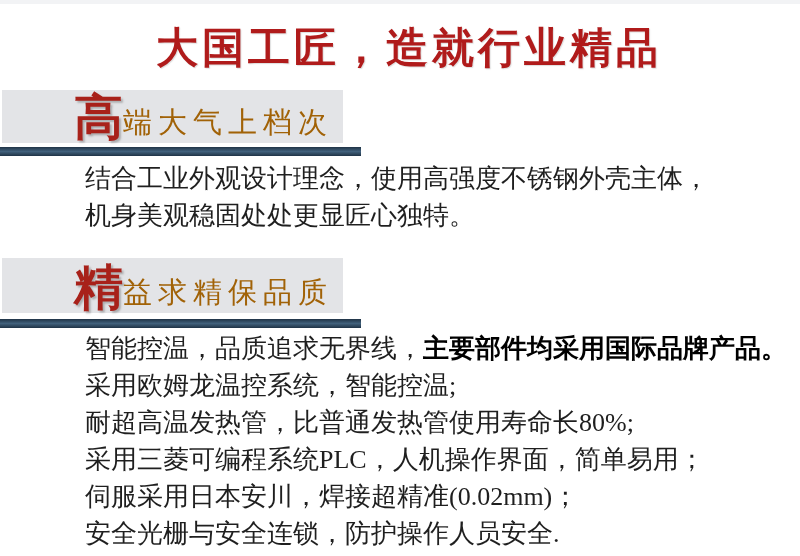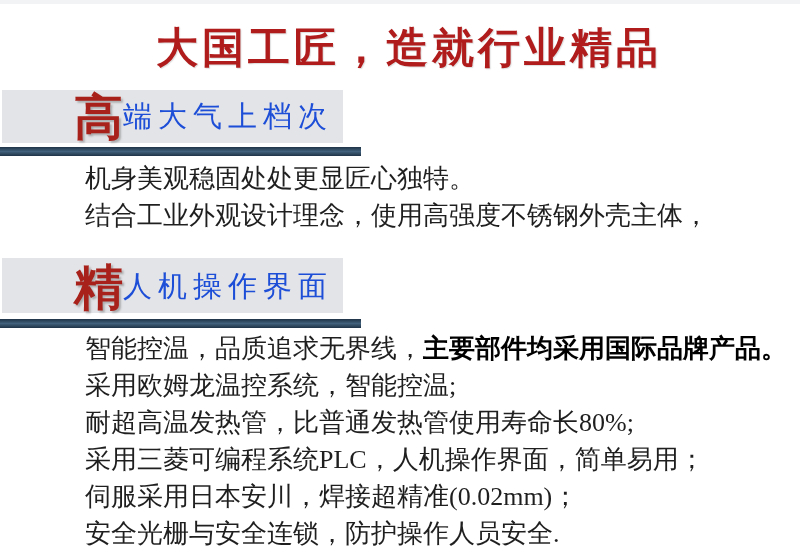--- a/index.html
+++ b/index.html
@@ -46,24 +46,23 @@
     font-size: 49px;
     font-weight: bold;
     color: #a8211a;
     line-height: 1.05;
     align-self: flex-end;
     text-shadow: 2px 2px 2px rgba(70,70,70,0.35);
   }
   .header-rest {
     font-family: Liberation Sans, sans-serif;
     font-size: 29px;
-    color: #1d4ed8;
+    color: #a16207;
     letter-spacing: 6px;
     align-self: flex-end;
-    padding-bottom: 6px;
     white-space: nowrap;
   }
   .divider-bar {
     position: absolute;
     left: 0;
     width: 361px;
     height: 9px;
     background: linear-gradient(to bottom, #1f3346 0%, #41617c 50%, #1f3346 100%);
   }
   .divider-bar.first { top: 147px; }
@@ -93,27 +92,27 @@
 
   <div class="main-title">大国工匠，造就行业精品</div>
 
   <div class="section-header-box first">
     <span class="big-char">高</span>
     <span class="header-rest">端大气上档次</span>
   </div>
   <div class="divider-bar first"></div>
 
   <div class="body-block first">
+    <span class="body-line">结合工业外观设计理念，使用高强度不锈钢外壳主体，</span>
     <span class="body-line">机身美观稳固处处更显匠心独特。</span>
-    <span class="body-line">结合工业外观设计理念，使用高强度不锈钢外壳主体，</span>
   </div>
 
   <div class="section-header-box second">
     <span class="big-char">精</span>
-    <span class="header-rest">人机操作界面</span>
+    <span class="header-rest">益求精保品质</span>
   </div>
   <div class="divider-bar second"></div>
 
   <div class="body-block second">
     <span class="body-line"><span>智能控温，品质追求无界线，</span><span class="bold-seg">主要部件均采用国际品牌产品。</span></span>
     <span class="body-line">采用欧姆龙温控系统，智能控温;</span>
     <span class="body-line">耐超高温发热管，比普通发热管使用寿命长80%;</span>
     <span class="body-line">采用三菱可编程系统PLC，人机操作界面，简单易用；</span>
     <span class="body-line">伺服采用日本安川，焊接超精准(0.02mm)；</span>
     <span class="body-line">安全光栅与安全连锁，防护操作人员安全.</span>

